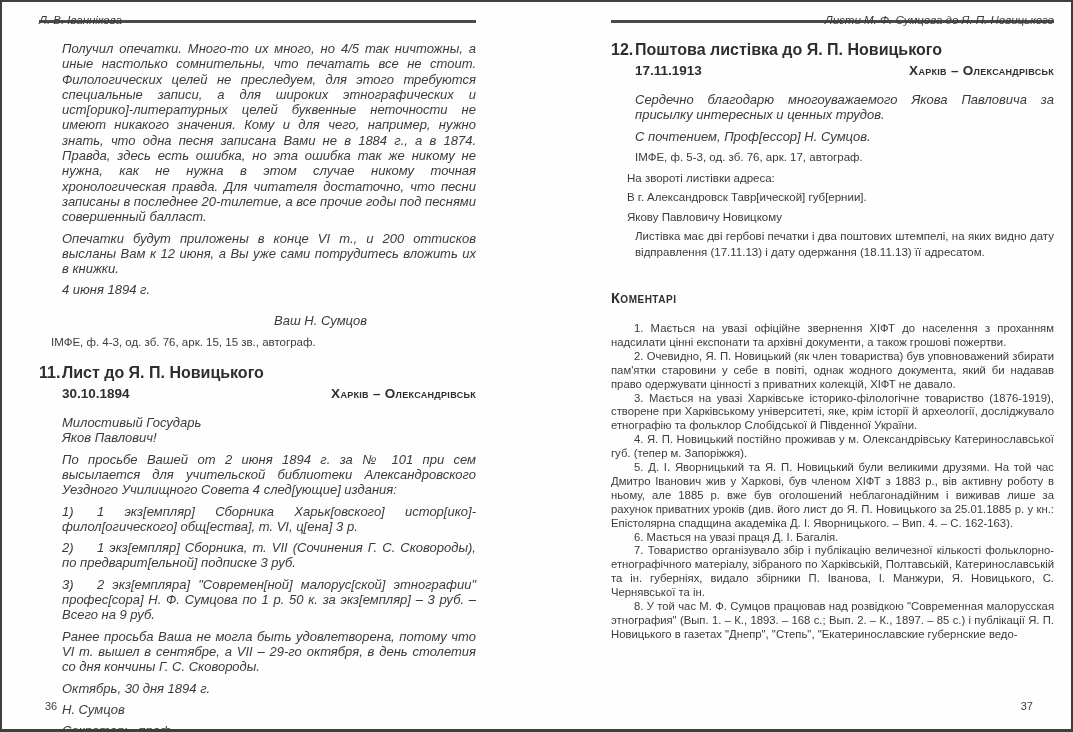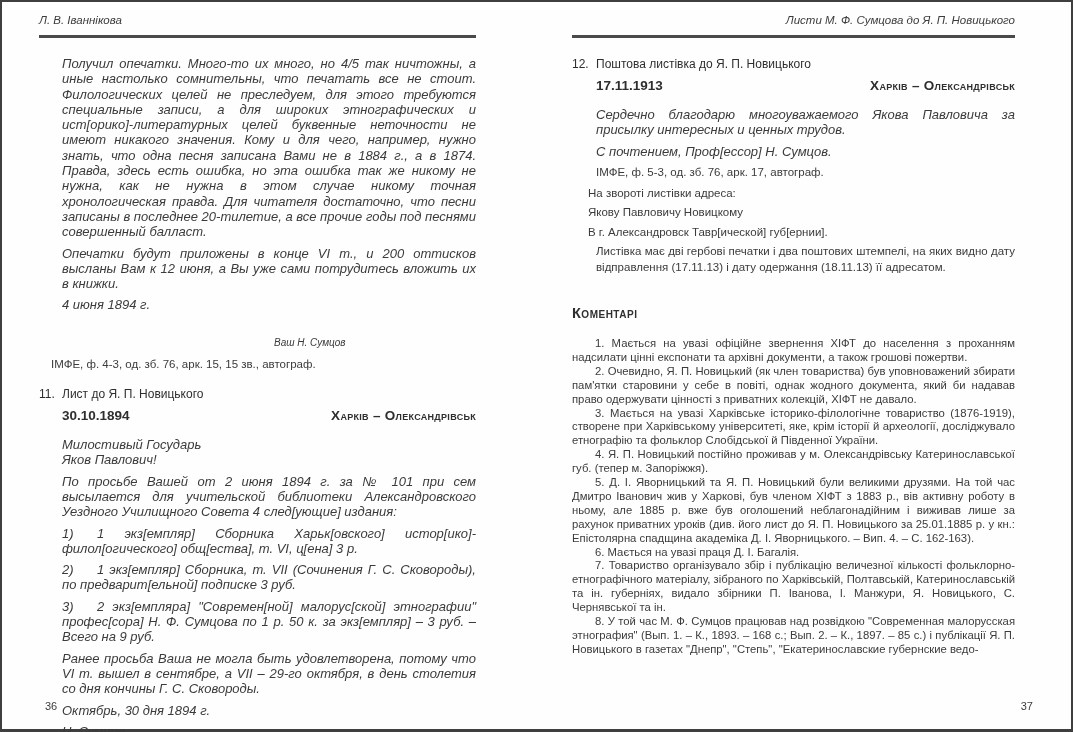--- a/index.html
+++ b/index.html
@@ -7,48 +7,48 @@
   body {
     width:1073px; height:732px; position:relative; overflow:hidden;
     font-family:"Liberation Sans", sans-serif; color:#3a3a3a;
   }
   .screen {
     position:absolute; inset:0; background:#fefefe;
     border:2px solid #3f3f3f; border-bottom-width:3px;
   }
   .page { position:absolute; top:0; }
   .page-left  { left:37px;  width:437px; }
-  .page-right { left:570px; width:443px; }
+  .page-right { left:609px; width:443px; }
 
   .running-header {
     padding-top:12px; font-style:italic; font-size:11.5px; color:#3c3c3c;
-    height:33px;
+    height:18px;
   }
   .running-header.right { text-align:right; }
   .header-rule { border-top:3px solid #4a4a4a; margin-bottom:18px; }
 
   .letter-block { margin-left:23px; }
   .page-right .letter-block { margin-left:24px; }
 
   .lp {
     font-style:italic; font-size:13px; line-height:15.3px;
     text-align:justify; margin-bottom:6px; color:#3b3b3b;
   }
   .lp.noj { text-align:left; }
-  .sig-line { font-style:italic; font-size:10px; line-height:15.3px; margin:22px 0 7px 235px; }
+  .sig-line { font-style:italic; font-size:13px; line-height:15.3px; margin:15px 0 7px 235px; }
   .archive {
     font-style:normal; font-size:11.5px; line-height:15px;
     margin-left:12px; margin-bottom:6px; color:#3b3b3b;
   }
   .page-right .archive { margin-left:24px; }
   .plain-note { font-style:normal; font-size:11.5px; line-height:15px; margin-left:23px; margin-bottom:5px; color:#3b3b3b; }
 
   .letter-heading { margin-top:14px; margin-bottom:13px; }
   .page-right .letter-heading { margin-top:0; }
-  .lh-row1 { display:flex; font-weight:normal; font-size:12px; line-height:17px; color:#2e2e2e; }
+  .lh-row1 { display:flex; font-weight:bold; font-size:16px; line-height:17px; color:#2e2e2e; }
   .lh-num { width:23px; flex:0 0 23px; }
   .page-right .lh-num { width:24px; flex-basis:24px; }
   .lh-row2 {
     display:flex; justify-content:space-between; margin-left:23px; margin-top:4px;
     font-weight:bold; font-size:13.5px; line-height:17px; color:#2e2e2e;
   }
   .page-right .lh-row2 { margin-left:24px; }
   .lh-place { font-variant:small-caps; letter-spacing:0.3px; }
 
   .list-item { margin-bottom:6px; }
@@ -131,22 +131,22 @@
         <span class="lh-place">Харків – Олександрівськ</span>
       </div>
     </div>
 
     <div class="letter-block">
       <p class="lp">Сердечно благодарю многоуважаемого Якова Павловича за присылку интересных и ценных трудов.</p>
       <p class="lp noj">С почтением, Проф[ессор] Н. Сумцов.</p>
     </div>
     <p class="archive">ІМФЕ, ф. 5-3, од. зб. 76, арк. 17, автограф.</p>
     <p class="address-line">На звороті листівки адреса:</p>
+    <p class="address-line">В г. Александровск Тавр[ической] губ[ернии].</p>
     <p class="address-line">Якову Павловичу Новицкому</p>
-    <p class="address-line">В г. Александровск Тавр[ической] губ[ернии].</p>
     <p class="note-par">Листівка має дві гербові печатки і два поштових штемпелі, на яких видно дату відправлення (17.11.13) і дату одержання (18.11.13) її адресатом.</p>
 
     <div class="comments-heading">Коментарі</div>
     <p class="comment">1. Мається на увазі офіційне звернення ХІФТ до населення з проханням надсилати цінні експонати та архівні документи, а також грошові пожертви.</p>
     <p class="comment">2. Очевидно, Я. П. Новицький (як член товариства) був уповноважений збирати пам'ятки старовини у себе в повіті, однак жодного документа, який би надавав право одержувати цінності з приватних колекцій, ХІФТ не давало.</p>
     <p class="comment">3. Мається на увазі Харківське історико-філологічне товариство (1876-1919), створене при Харківському університеті, яке, крім історії й археології, досліджувало етнографію та фольклор Слобідської й Південної України.</p>
     <p class="comment">4. Я. П. Новицький постійно проживав у м. Олександрівську Катеринославської губ. (тепер м. Запоріжжя).</p>
     <p class="comment">5. Д. І. Яворницький та Я. П. Новицький були великими друзями. На той час Дмитро Іванович жив у Харкові, був членом ХІФТ з 1883 р., вів активну роботу в ньому, але 1885 р. вже був оголошений неблагонадійним і виживав лише за рахунок приватних уроків (див. його лист до Я. П. Новицького за 25.01.1885 р. у кн.: Епістолярна спадщина академіка Д. І. Яворницького. – Вип. 4. – С. 162-163).</p>
     <p class="comment">6. Мається на увазі праця Д. І. Багалія.</p>
     <p class="comment">7. Товариство організувало збір і публікацію величезної кількості фольклорно-етнографічного матеріалу, зібраного по Харківській, Полтавській, Катеринославській та ін. губерніях, видало збірники П. Іванова, І. Манжури, Я. Новицького, С. Чернявської та ін.</p>

